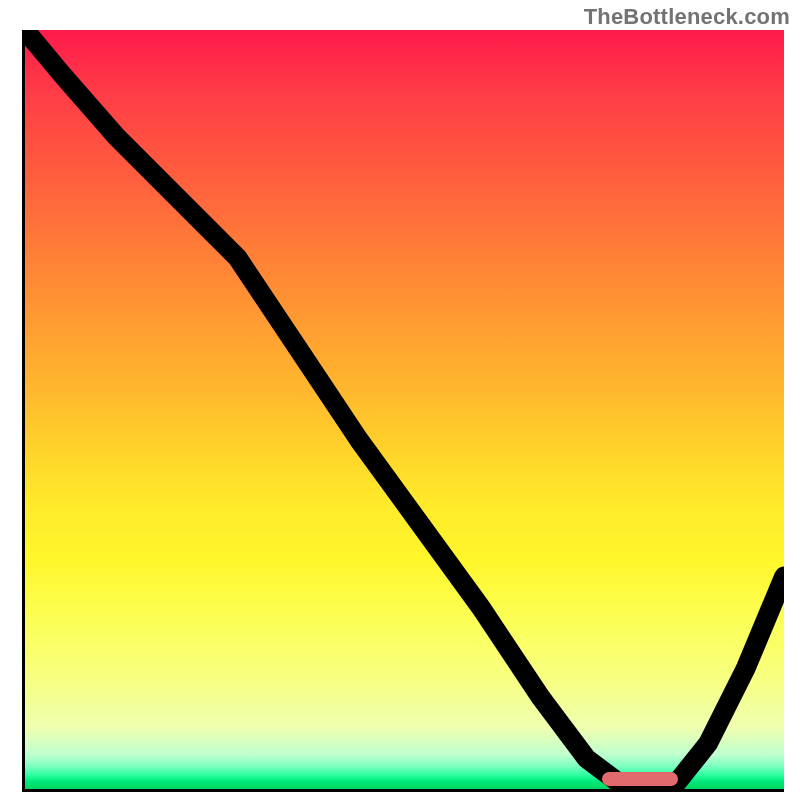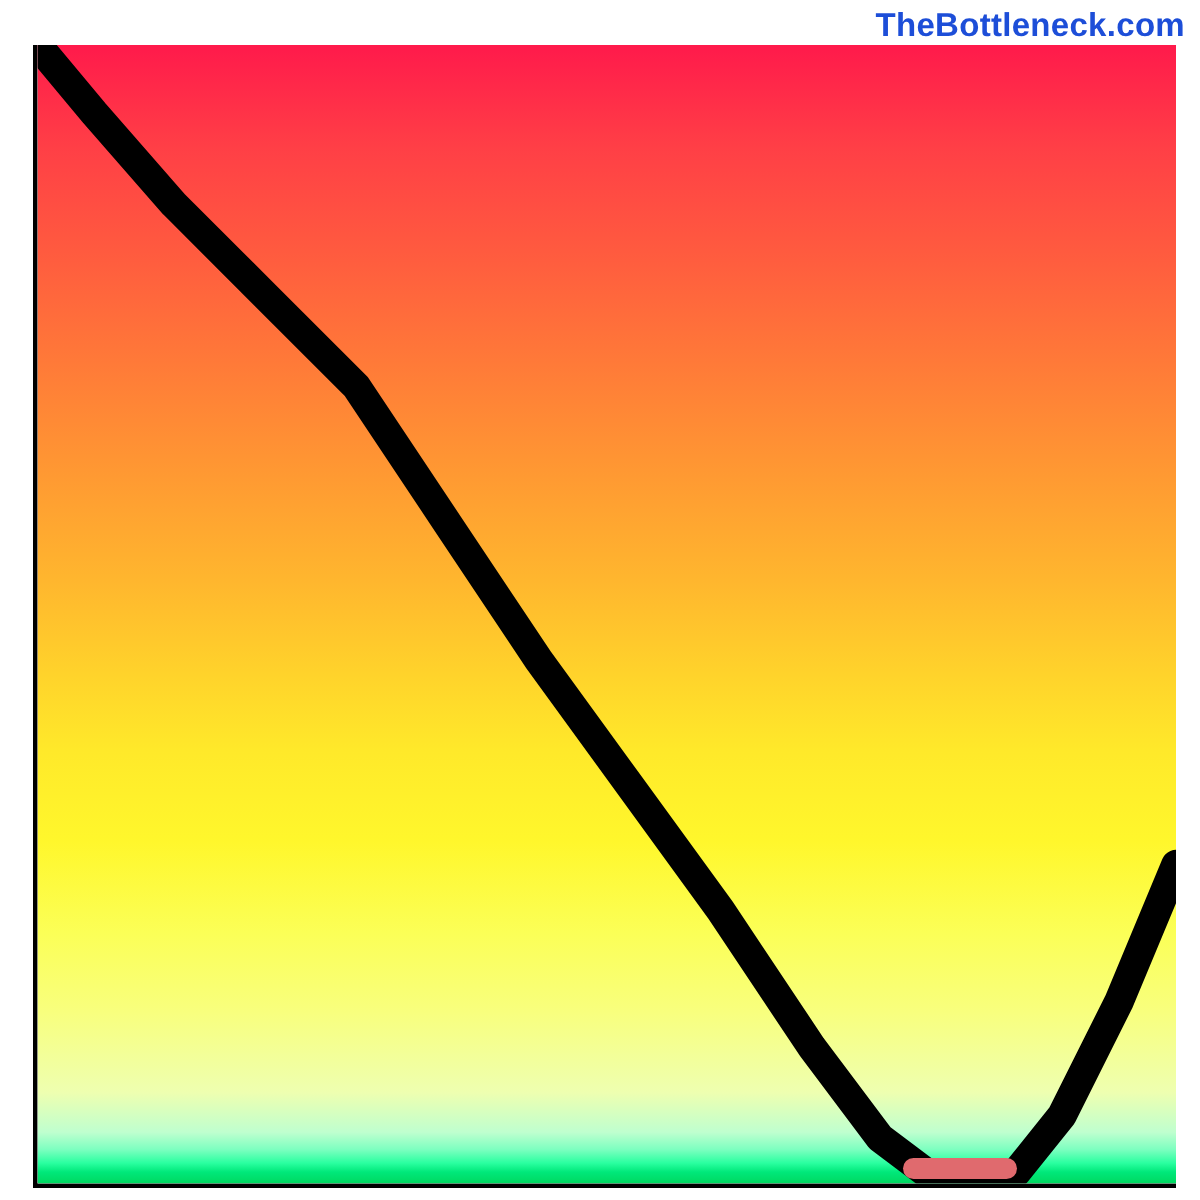--- a/index.html
+++ b/index.html
@@ -5,21 +5,21 @@
   * { margin: 0; padding: 0; box-sizing: border-box; }
   html, body { width: 800px; height: 800px; overflow: hidden; background: #fff; }
   .wrap { position: relative; width: 800px; height: 800px; }
   .attribution {
     position: absolute;
     top: 4px;
     right: 10px;
     font-family: Arial, Helvetica, sans-serif;
     font-size: 22px;
     font-weight: 600;
-    color: #1d4ed8;
+    color: #737373;
     letter-spacing: 0.2px;
   }
   .plot {
     position: absolute;
     left: 22px;
     top: 30px;
     width: 762px;
     height: 762px;
     border-left: 3px solid #000;
     border-bottom: 3px solid #000;

